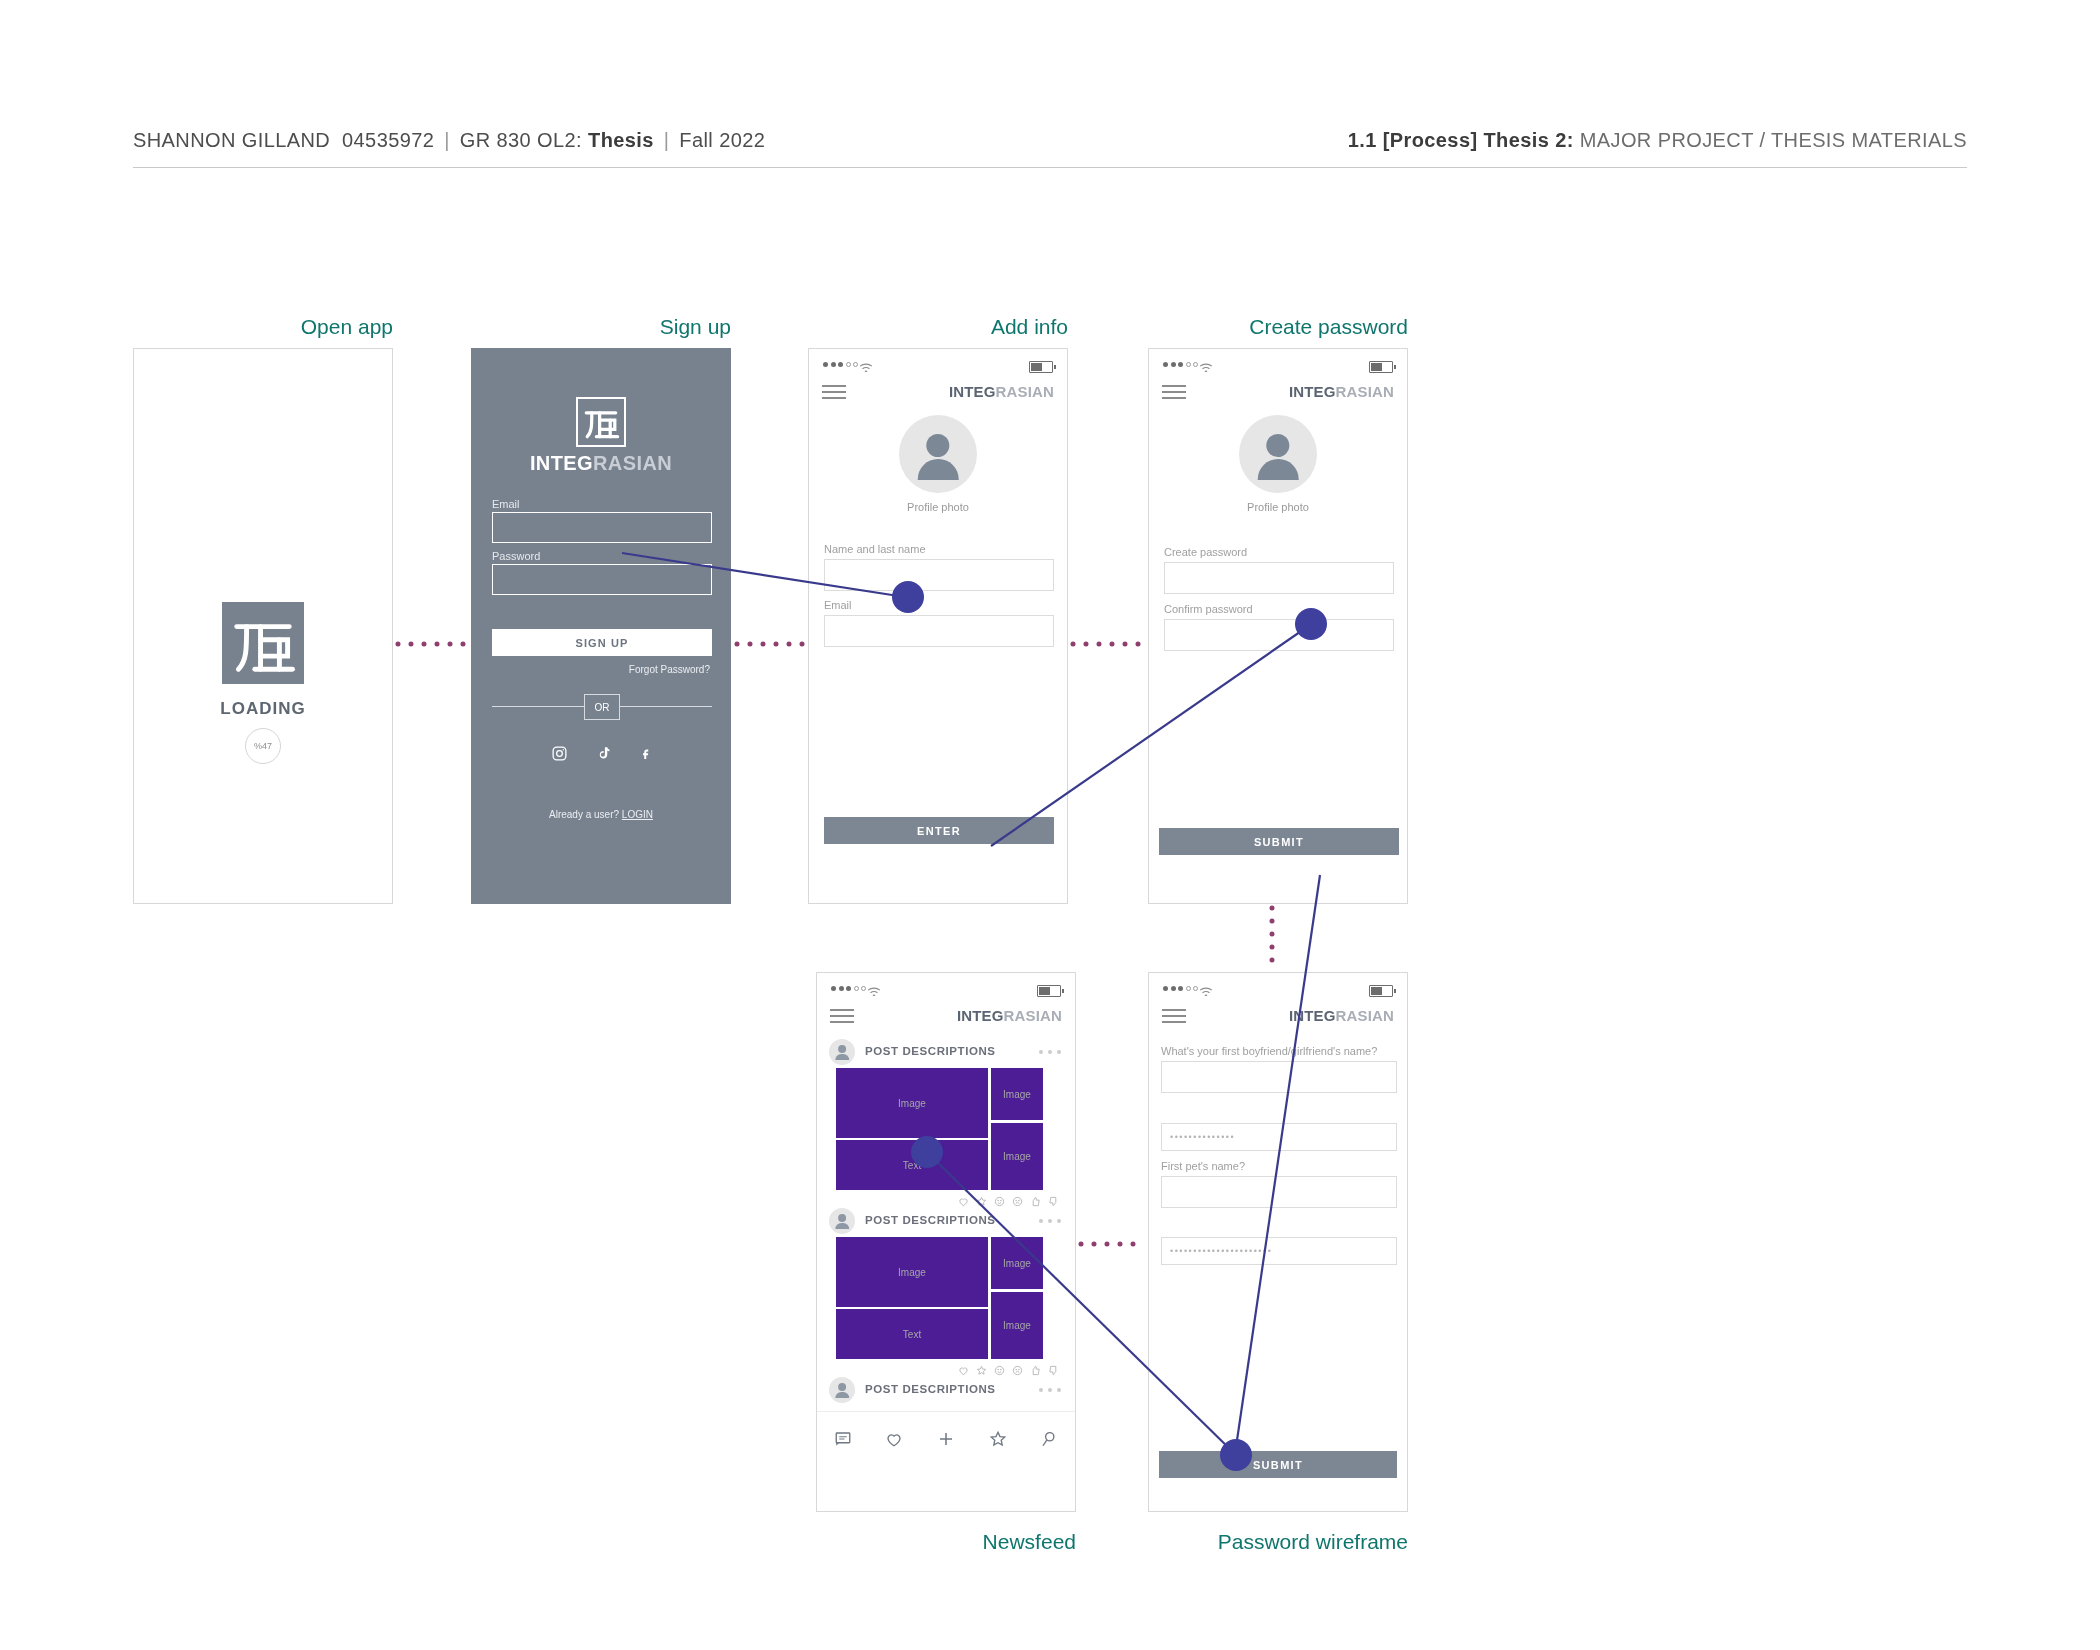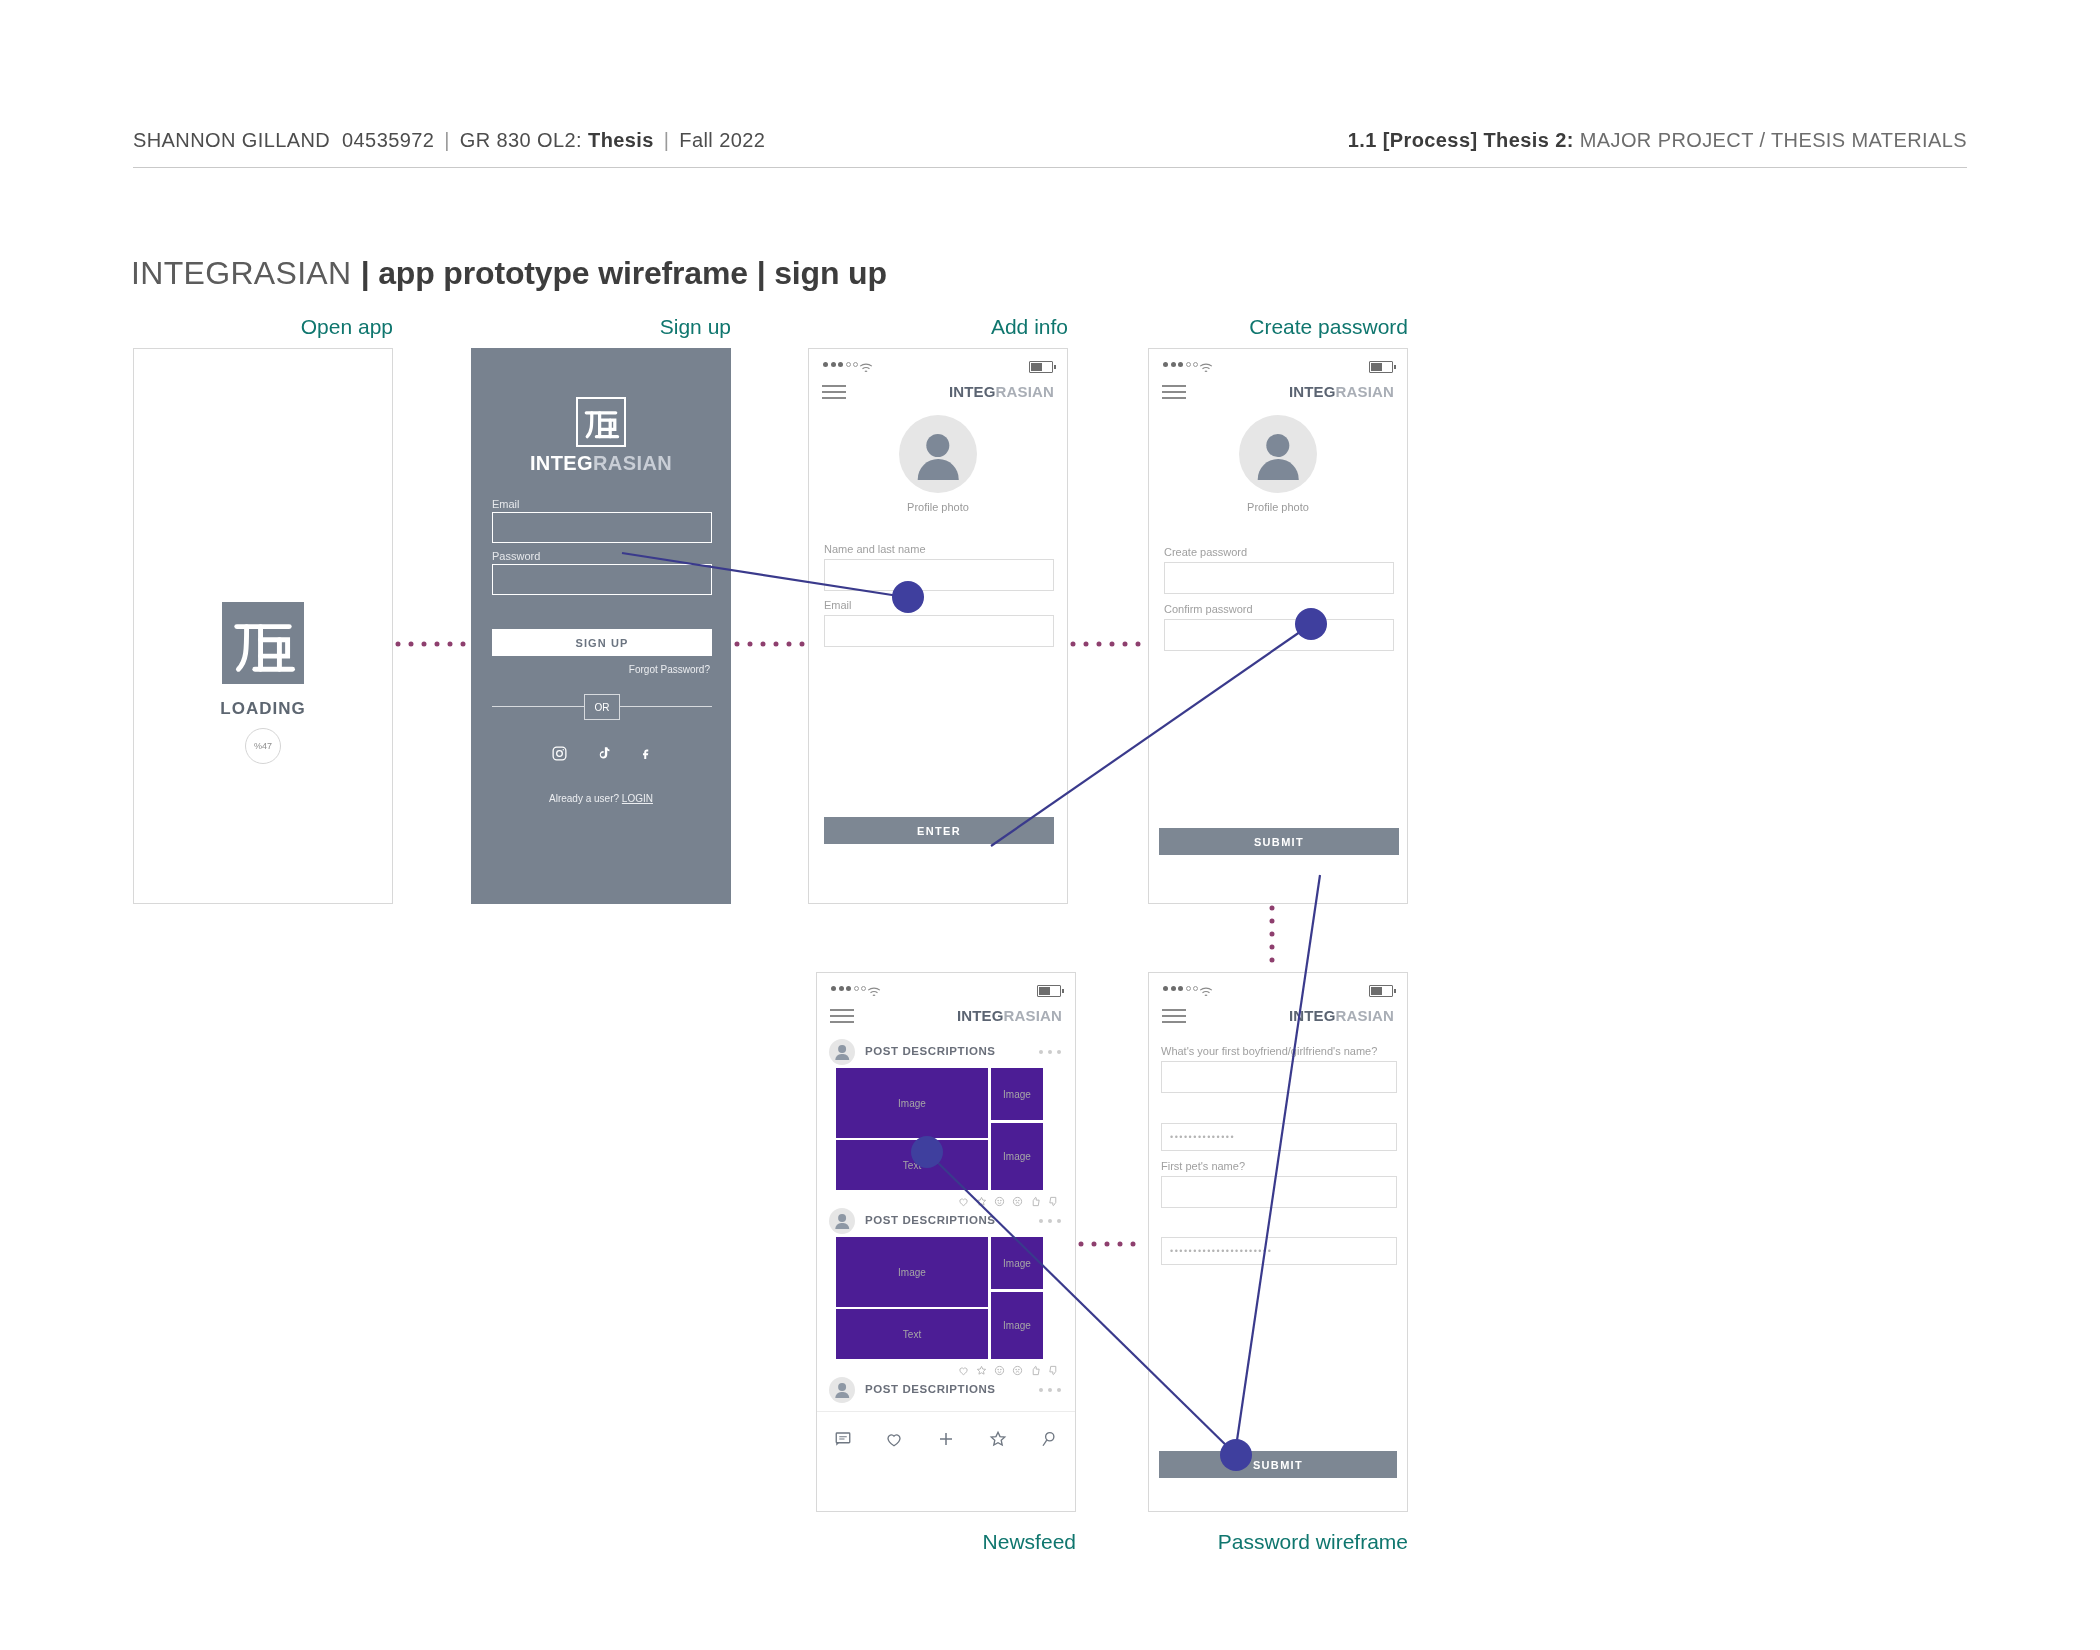--- a/index.html
+++ b/index.html
@@ -116,24 +116,20 @@
       <span class="lt">|</span>
       <span>Fall 2022</span>
     </div>
     <div class="hdr-right">
       <b>1.1 [Process] Thesis 2:</b>
       <span>MAJOR PROJECT / THESIS MATERIALS</span>
     </div>
   </div>
   <div class="hdr-rule"></div>
 
-  <div class="title">
-    <span>INTEGRASIAN</span>
-    <span class="bold">| app prototype wireframe | sign up</span>
-  </div>
 
   <div class="cap" style="left:133px;top:315px;width:260px;">Open app</div>
   <div class="cap" style="left:471px;top:315px;width:260px;">Sign up</div>
   <div class="cap" style="left:808px;top:315px;width:260px;">Add info</div>
   <div class="cap" style="left:1148px;top:315px;width:260px;">Create password</div>
   <div class="cap" style="left:816px;top:1530px;width:260px;">Newsfeed</div>
   <div class="cap" style="left:1148px;top:1530px;width:260px;">Password wireframe</div>
 
   <div class="phone" style="left:133px;top:348px;width:260px;height:556px;">
     <div class="load-logo" style="left:50%;margin-left:-41px;top:253px;width:82px;height:82px;">
@@ -194,21 +190,21 @@
           <path d="M15.5 2h2.6c.3 2 1.5 3.4 3.4 3.6v2.7c-1.3 .1-2.5-.3-3.5-1v6.5c0 3.5-2.6 6.2-6 6.2S6 17.3 6 13.8s2.8-6 6.2-5.8v2.8c-.4-.1-.8-.2-1.2-.2-1.8 0-3.2 1.4-3.2 3.2S9.2 17 11 17s3.2-1.3 3.2-3.2V2h1.3z"></path>
         </svg>
       </span>
       <span>
         <svg width="12" height="18" viewBox="0 0 24 24" fill="#ffffff">
           <path d="M15.5 3h3v4h-3c-.6 0-1 .4-1 1v2.5h4l-.6 4h-3.4V22h-4v-7.5H8v-4h2.5V8c0-2.8 2.2-5 5-5z"></path>
         </svg>
       </span>
     </div>
 
-    <div class="d-small" style="top:444px;">
+    <div class="d-small" style="top:460px;">
       <span>Already a user?</span>
       <u>LOGIN</u>
     </div>
   </div>
 
   <div class="phone" style="left:808px;top:348px;width:260px;height:556px;">
     <div class="statusbar">
       <span class="sig">
           <i></i>
           <i></i>

